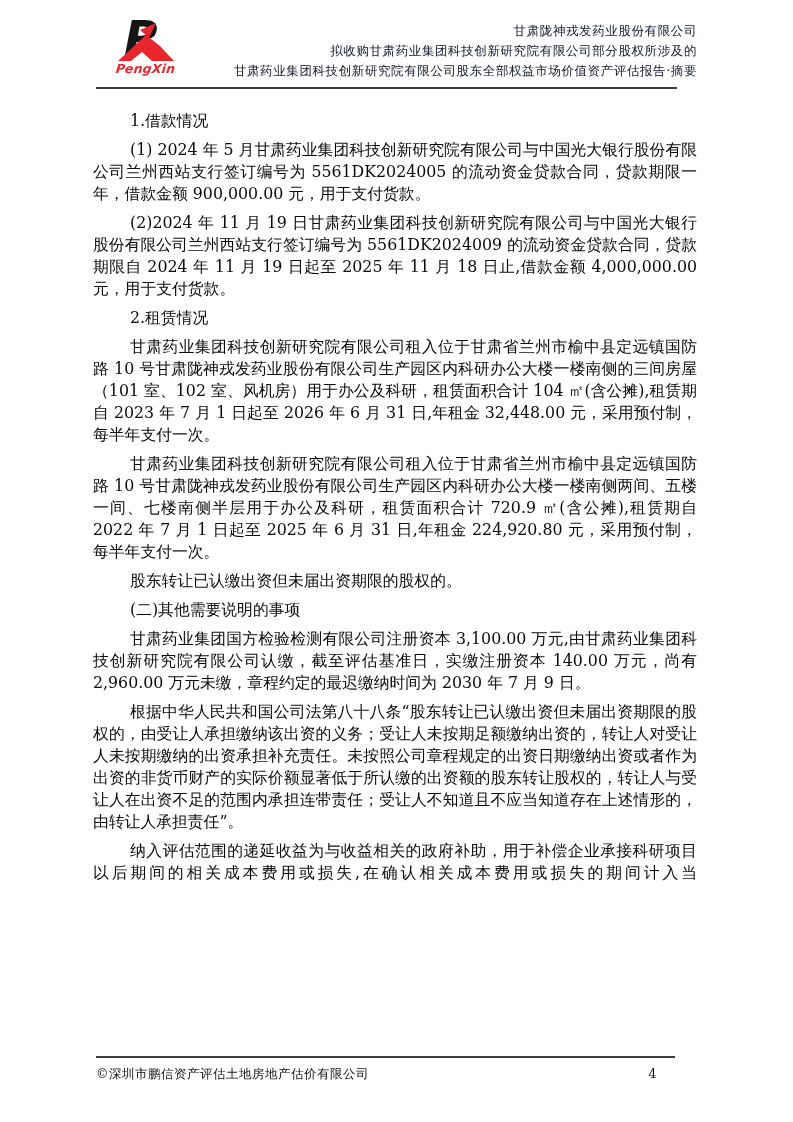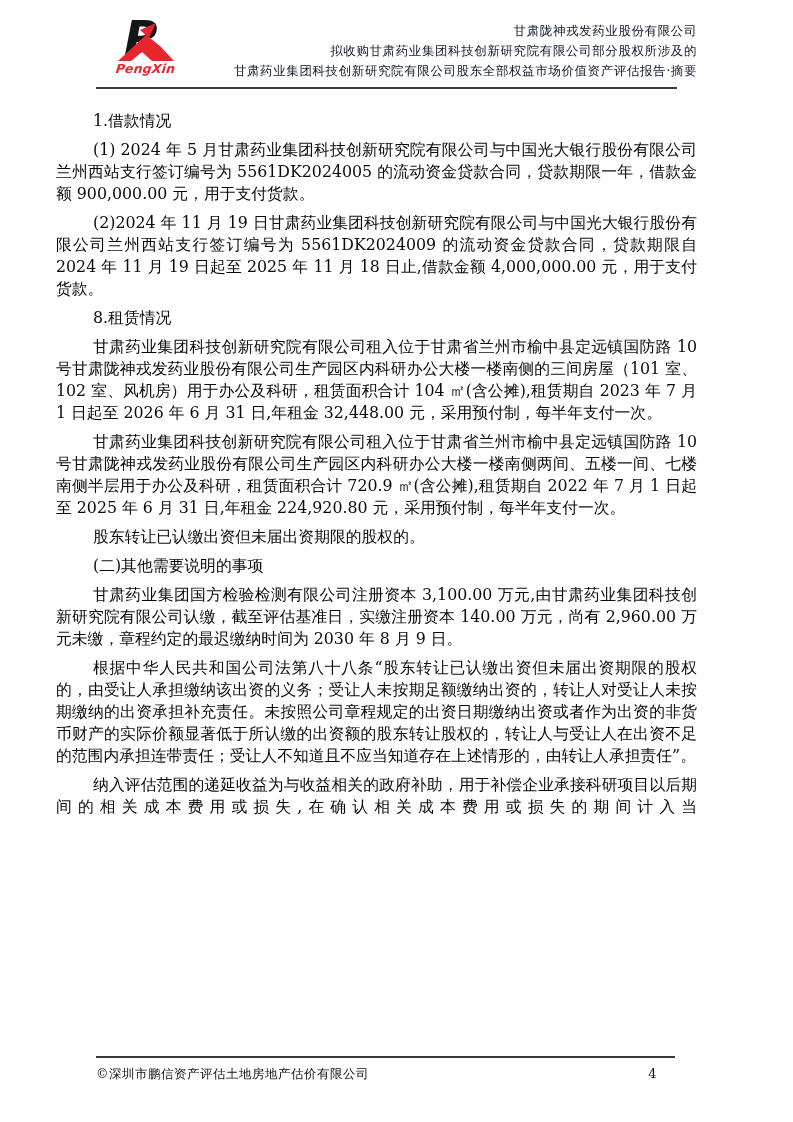--- a/index.html
+++ b/index.html
@@ -18,21 +18,21 @@
     font-style:italic; font-weight:700; font-size:12.5px; letter-spacing:0.2px;
     color:#e8262d; transform:skewX(-6deg); margin-top:-2px;
   }
   .header-titles {
     text-align:right; font-size:12.5px; line-height:20px; letter-spacing:0.6px;
     padding-top:6px; color:#0f172a;
   }
   .header-rule { margin:6px 96px 0 96px; border-bottom:2.5px solid #3b3b3b; margin-right:116px; }
   
   .body {
-    padding:21px 96px 0 56px; font-size:15.8px; line-height:22px;
+    padding:21px 96px 0 93px; font-size:15.8px; line-height:22px;
     text-align:justify; color:#0a0a0a;
   }
   .body p, .body .h { margin:0 0 7px 0; text-indent:37px; }
   .body .fill { text-align-last:justify; }
   
   .footer { position:absolute; left:96px; right:96px; top:1056px; }
   .footer-rule { border-top:2px solid #3b3b3b; margin-right:22px; }
   .footer-row {
     display:flex; justify-content:space-between; align-items:baseline;
     margin-top:8px; font-size:12.5px; letter-spacing:0.5px; color:#111;
@@ -59,26 +59,26 @@
       <div>甘肃药业集团科技创新研究院有限公司股东全部权益市场价值资产评估报告·摘要</div>
     </div>
   </div>
 
   <div class="header-rule"></div>
 
   <div class="body">
     <div class="h">1.借款情况</div>
     <p>(1) 2024 年 5 月甘肃药业集团科技创新研究院有限公司与中国光大银行股份有限公司兰州西站支行签订编号为 5561DK2024005 的流动资金贷款合同，贷款期限一年，借款金额 900,000.00 元，用于支付货款。</p>
     <p>(2)2024 年 11 月 19 日甘肃药业集团科技创新研究院有限公司与中国光大银行股份有限公司兰州西站支行签订编号为 5561DK2024009 的流动资金贷款合同，贷款期限自 2024 年 11 月 19 日起至 2025 年 11 月 18 日止,借款金额 4,000,000.00 元，用于支付货款。</p>
-    <div class="h">8.租赁情况</div>
+    <div class="h">2.租赁情况</div>
     <p>甘肃药业集团科技创新研究院有限公司租入位于甘肃省兰州市榆中县定远镇国防路 10 号甘肃陇神戎发药业股份有限公司生产园区内科研办公大楼一楼南侧的三间房屋（101 室、102 室、风机房）用于办公及科研，租赁面积合计 104 ㎡(含公摊),租赁期自 2023 年 7 月 1 日起至 2026 年 6 月 31 日,年租金 32,448.00 元，采用预付制，每半年支付一次。</p>
     <p>甘肃药业集团科技创新研究院有限公司租入位于甘肃省兰州市榆中县定远镇国防路 10 号甘肃陇神戎发药业股份有限公司生产园区内科研办公大楼一楼南侧两间、五楼一间、七楼南侧半层用于办公及科研，租赁面积合计 720.9 ㎡(含公摊),租赁期自 2022 年 7 月 1 日起至 2025 年 6 月 31 日,年租金 224,920.80 元，采用预付制，每半年支付一次。</p>
     <p>股东转让已认缴出资但未届出资期限的股权的。</p>
     <div class="h">(二)其他需要说明的事项</div>
-    <p>甘肃药业集团国方检验检测有限公司注册资本 3,100.00 万元,由甘肃药业集团科技创新研究院有限公司认缴，截至评估基准日，实缴注册资本 140.00 万元，尚有 2,960.00 万元未缴，章程约定的最迟缴纳时间为 2030 年 8 月 9 日。</p>
+    <p>甘肃药业集团国方检验检测有限公司注册资本 3,100.00 万元,由甘肃药业集团科技创新研究院有限公司认缴，截至评估基准日，实缴注册资本 140.00 万元，尚有 2,960.00 万元未缴，章程约定的最迟缴纳时间为 2030 年 7 月 9 日。</p>
     <p>根据中华人民共和国公司法第八十八条“股东转让已认缴出资但未届出资期限的股权的，由受让人承担缴纳该出资的义务；受让人未按期足额缴纳出资的，转让人对受让人未按期缴纳的出资承担补充责任。未按照公司章程规定的出资日期缴纳出资或者作为出资的非货币财产的实际价额显著低于所认缴的出资额的股东转让股权的，转让人与受让人在出资不足的范围内承担连带责任；受让人不知道且不应当知道存在上述情形的，由转让人承担责任”。</p>
     <p class="fill">纳入评估范围的递延收益为与收益相关的政府补助，用于补偿企业承接科研项目以后期间的相关成本费用或损失,在确认相关成本费用或损失的期间计入当</p>
   </div>
 
   <div class="footer">
     <div class="footer-rule"></div>
     <div class="footer-row">
       <span>©深圳市鹏信资产评估土地房地产估价有限公司</span>
       <span class="page-num">4</span>
     </div>

